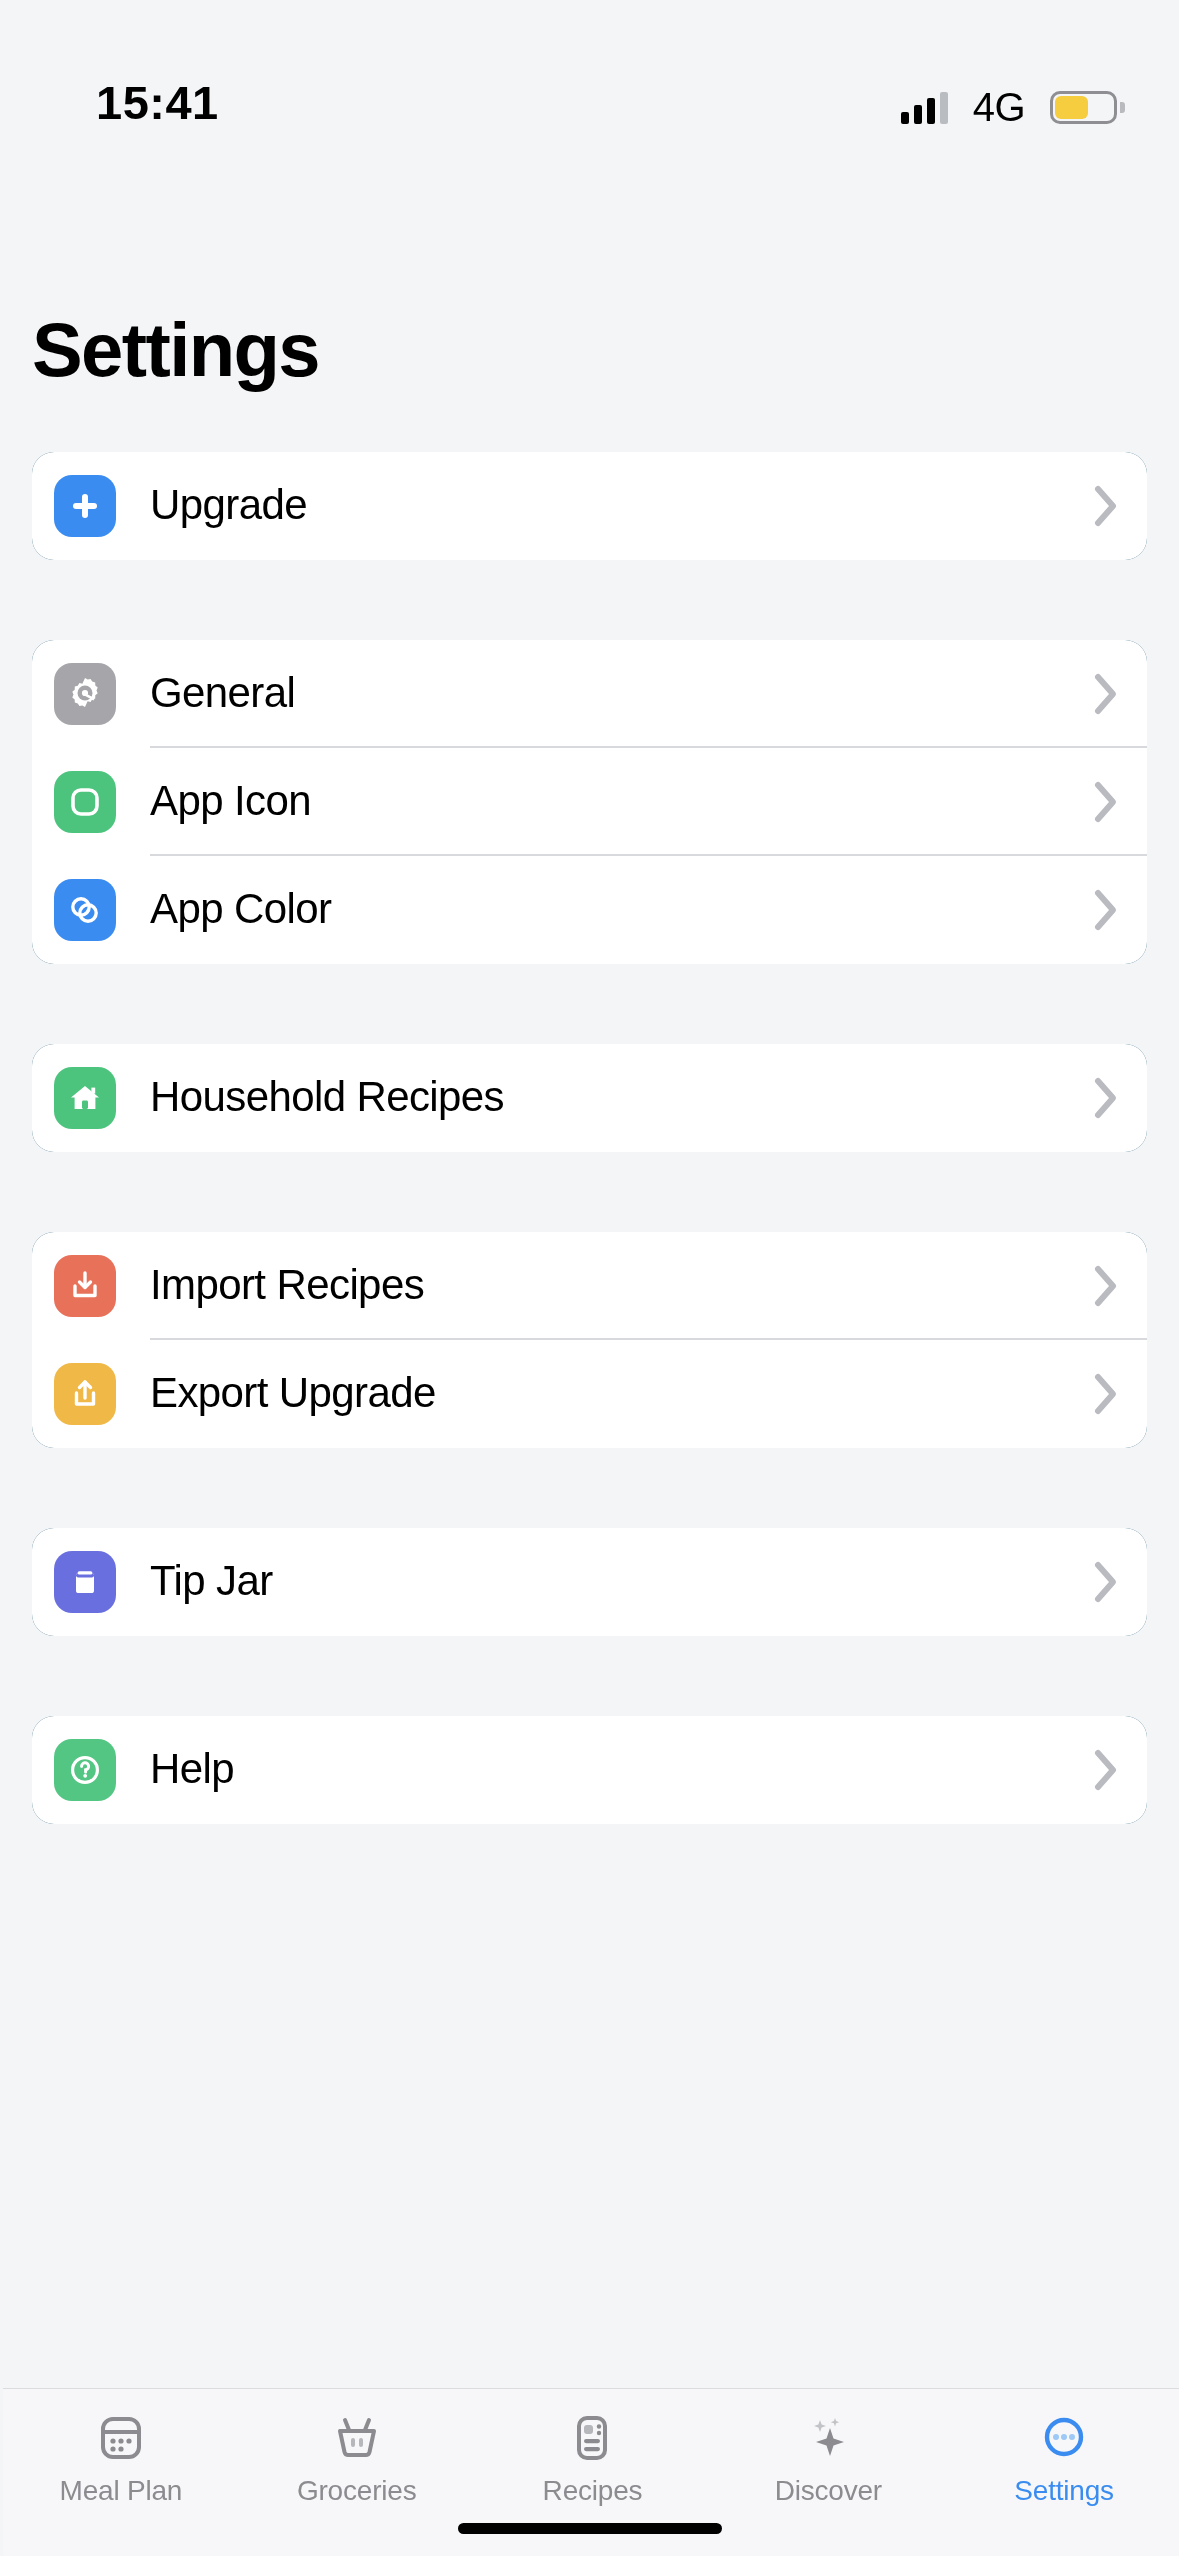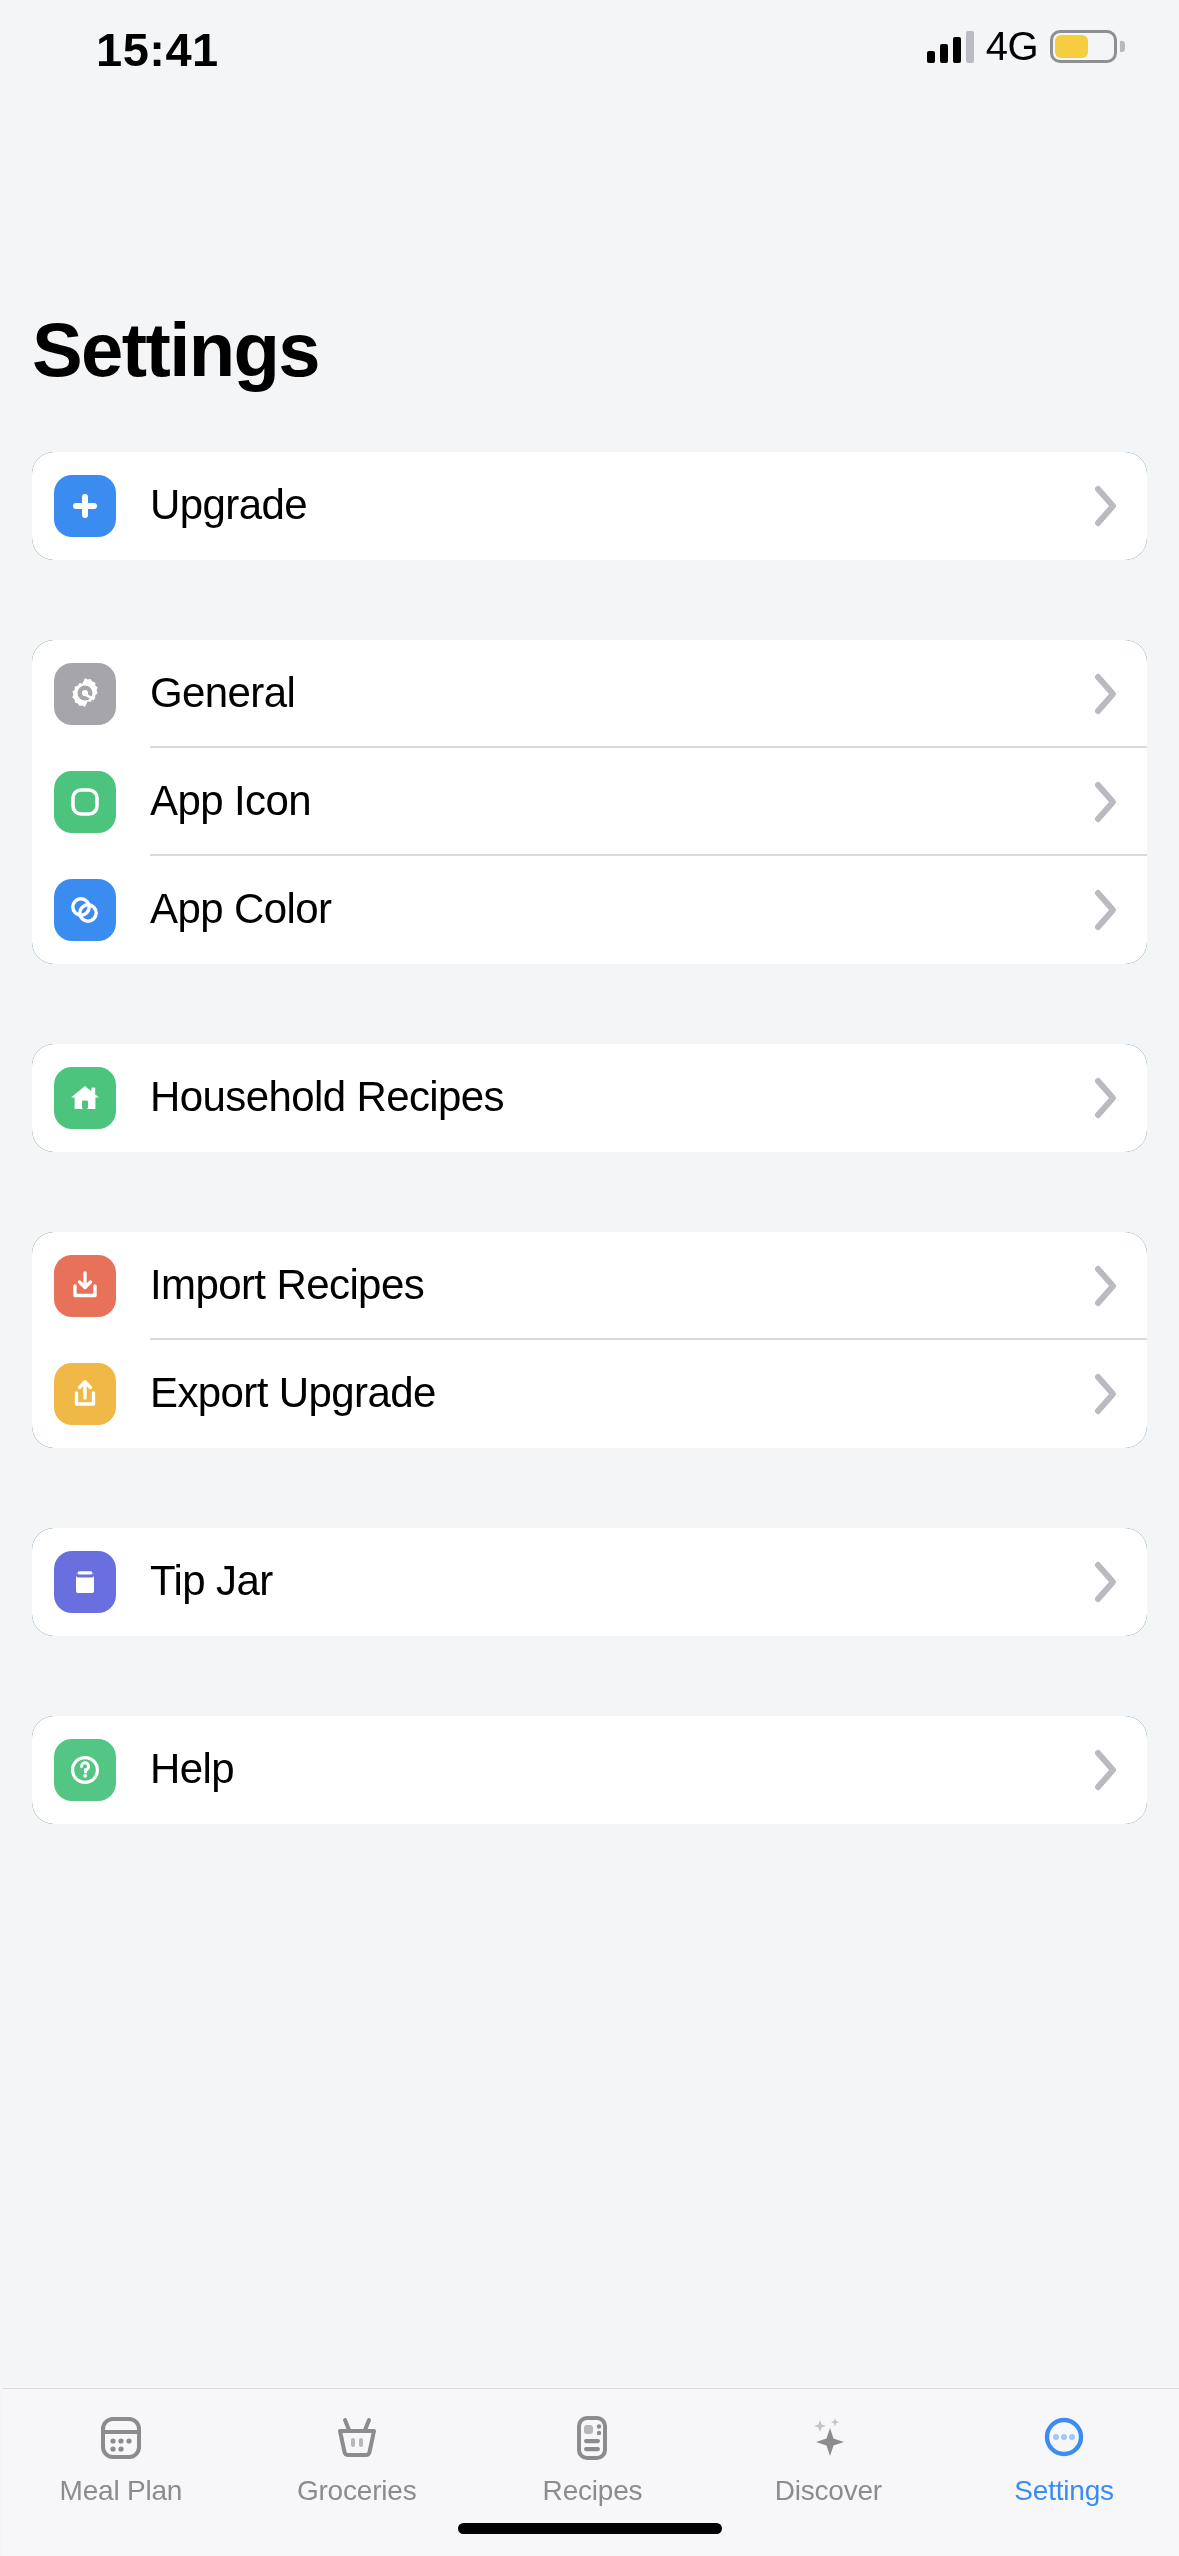--- a/index.html
+++ b/index.html
@@ -8,28 +8,28 @@
     background:#f4f5f7;
     font-family:"Liberation Sans", sans-serif;
     -webkit-font-smoothing:antialiased;
     overflow:hidden;
   }
   .phone { position:relative; width:1179px; height:2556px; background:#f4f5f7; }
 
   
   .statusbar {
     position:absolute; top:0; left:0; width:1179px; height:130px;
-    display:flex; align-items:flex-start; justify-content:space-between;
+    display:flex; align-items:flex-end; justify-content:space-between;
     padding:0 62px 0 96px;
   }
   .status-time {
     font-size:47px; font-weight:700; color:#000;
     letter-spacing:0.5px; margin-top:22px;
   }
-  .status-right { display:flex; align-items:center; gap:12px; margin-top:24px; }
+  .status-right { display:flex; align-items:center; gap:25px; margin-top:24px; }
   .signal { display:flex; align-items:flex-end; gap:5px; height:32px; }
   .signal i { display:block; width:8px; background:#000; border-radius:2px; }
   .signal i:nth-child(1){ height:12px; }
   .signal i:nth-child(2){ height:19px; }
   .signal i:nth-child(3){ height:26px; }
   .signal i:nth-child(4){ height:32px; background:#b9bcc1; }
   .net-label { font-size:40px; font-weight:500; color:#000; letter-spacing:-0.5px; }
   .battery { position:relative; width:67px; height:33px; }
   .battery-body {
     position:absolute; inset:0; border:3px solid #8e8e93;

